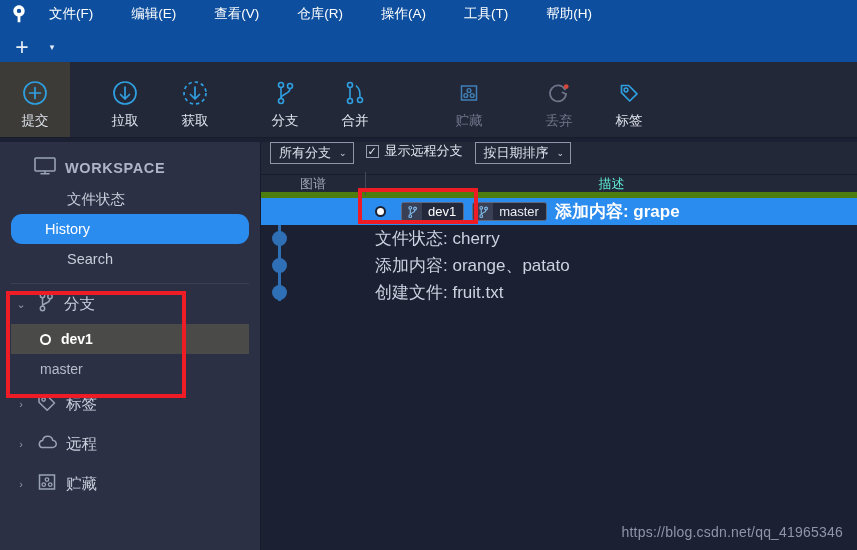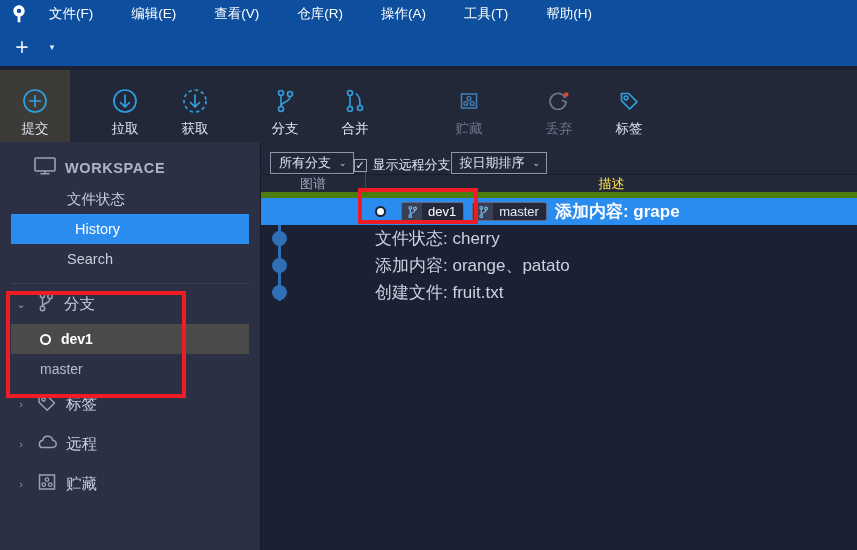--- a/index.html
+++ b/index.html
@@ -49,21 +49,21 @@
     display: flex; align-items: center; justify-content: center;
     margin-left: 6px; cursor: pointer; font-weight: 300;
   }
   .tab-caret {
     color: #e7ecf5; font-size: 9px; width: 28px; height: 38px;
     display: flex; align-items: center; justify-content: center; cursor: pointer;
   }
 
   
   .toolbar {
-    position: absolute; left: 0; top: 70px; width: 857px; height: 76px;
+    position: absolute; left: 0; top: 62px; width: 857px; height: 76px;
     background: #232839; display: flex; align-items: stretch;
     border-bottom: 1px solid #171b2a;
   }
   .tb-btn {
     width: 70px; display: flex; flex-direction: column;
     align-items: center; justify-content: center; gap: 4px;
     cursor: pointer; padding-top: 4px;
   }
   .tb-btn.active { background: #3c3b37; }
   .tb-icon { height: 34px; display: flex; align-items: center; justify-content: center; }
@@ -80,21 +80,21 @@
   }
   .ws-head {
     display: flex; align-items: center; gap: 9px;
     padding: 4px 0 4px 34px; height: 32px;
   }
   .ws-title { color: #aeb5c6; font-size: 14.5px; font-weight: bold; letter-spacing: .6px; }
   .side-row {
     height: 30px; display: flex; align-items: center;
     padding-left: 67px; color: #c7ccd9; font-size: 14.5px; cursor: pointer;
   }
-  .side-row.sel { background: #2b8cf0; color: #ffffff; margin: 0 11px 0 11px; padding-left: 64px; }
+  .side-row.sel { background: #2b8cf0; color: #ffffff; margin: 0 11px 0 11px; padding-left: 34px; border-radius: 11px; }
   .side-sep { height: 1px; background: #3b4056; margin: 9px 11px 0 11px; }
   .group-row {
     height: 40px; display: flex; align-items: center; gap: 8px;
     padding-left: 14px; cursor: pointer;
   }
   .chev { width: 14px; color: #8e96ab; font-size: 11px; display: flex; justify-content: center; }
   .group-label { color: #c9cfdd; font-size: 15.5px; }
   .branch-row {
     height: 30px; display: flex; align-items: center; gap: 10px;
     padding-left: 40px; font-size: 14px; color: #b5bbc9; cursor: pointer;
@@ -104,22 +104,22 @@
     width: 11px; height: 11px; border-radius: 50%;
     border: 2.5px solid #ffffff; background: transparent;
   }
 
   
   .main {
     position: absolute; left: 261px; top: 142px; width: 596px; height: 408px;
     background: #1b2033;
   }
   .filterbar {
-    height: 33px; background: #232839; display: flex; align-items: flex-end;
-    padding: 0 0 0 9px; gap: 0; border-bottom: 1px solid #171b2a;
+    height: 33px; background: #232839; display: flex; align-items: flex-start;
+    padding: 0 0 0 9px; gap: 12px; border-bottom: 1px solid #171b2a;
   }
   .combo {
     border: 1px solid #8e95a8; background: #232839; color: #dfe3ec;
     font-size: 13px; height: 22px; display: flex; align-items: center;
     padding: 0 6px 0 8px; gap: 8px; cursor: pointer;
   }
   .combo .cc { font-size: 9px; color: #cfd4e0; }
   .checkwrap { display: flex; align-items: center; gap: 6px; cursor: pointer; }
   .checkbox {
     width: 13px; height: 13px; border: 1px solid #9aa1b3; background: #232839;
@@ -127,21 +127,21 @@
     font-family: "DejaVu Sans", sans-serif;
   }
   .checklabel { color: #dfe3ec; font-size: 13px; }
 
   .colhead {
     height: 23px; background: #232839; display: flex; align-items: center;
     border-bottom: 6px solid #4d7c0f; position: relative;
   }
   .colhead .c1 { width: 104px; text-align: center; color: #9aa1b3; font-size: 13px; }
   .colhead .vline { width: 1px; background: #434a60; height: 23px; }
-  .colhead .c2 { flex: 1; text-align: center; color: #fde047; font-size: 13px; }
+  .colhead .c2 { flex: 1; text-align: center; color: #5eead4; font-size: 13px; }
 
   .rows { position: relative; }
   .row {
     height: 27px; display: flex; align-items: center; position: relative;
   }
   .row.sel { background: #2b8cf0; }
   .graphcell { width: 104px; height: 27px; position: relative; flex: 0 0 104px; }
   .desccell {
     flex: 1; display: flex; align-items: center; gap: 8px;
     padding-left: 10px; height: 27px;
@@ -480,13 +480,14 @@
         <div class="desccell">
           <span class="msg">创建文件: fruit.txt</span>
         </div>
       </div>
     </div>
   </div>
 
   <div class="redbox" style="left:6px; top:291px; width:180px; height:107px;"></div>
   <div class="redbox" style="left:358px; top:188px; width:120px; height:36px;"></div>
 
+  <div class="watermark">https://blog.csdn.net/qq_41965346</div>
 </div>
 
 </body></html>

